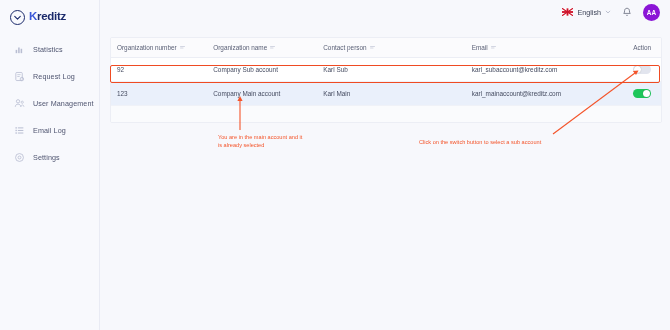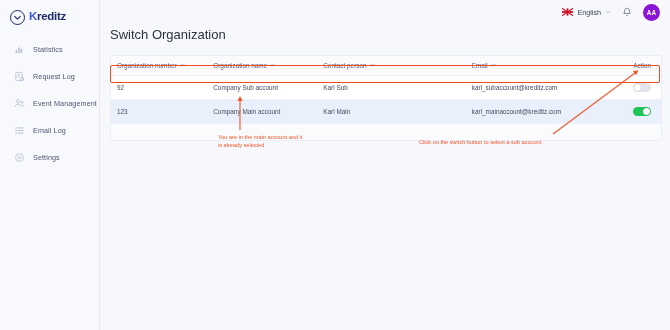--- a/index.html
+++ b/index.html
@@ -185,21 +185,21 @@
 
       <div class="nav-item">
         <span class="nav-ico">
           <svg viewBox="0 0 12 12" width="11" height="11">
               <circle cx="4.4" cy="3.6" r="1.8" fill="none" stroke="currentColor" stroke-width="0.9"></circle>
               <path d="M1.4 9.6c0-1.8 1.4-2.9 3-2.9s3 1.1 3 2.9" fill="none" stroke="currentColor" stroke-width="0.9"></path>
               <circle cx="9" cy="4.6" r="1.2" fill="none" stroke="currentColor" stroke-width="0.8"></circle>
               <path d="M7.6 9.6c0-1.2.7-2 1.6-2s1.6.8 1.6 2" fill="none" stroke="currentColor" stroke-width="0.8"></path>
             </svg>
         </span>
-        <span class="nav-label">Event Management</span>
+        <span class="nav-label">User Management</span>
       </div>
 
       <div class="nav-item">
         <span class="nav-ico">
           <svg viewBox="0 0 12 12" width="11" height="11">
               <rect x="1.6" y="2.4" width="1.5" height="1.5" fill="currentColor"></rect>
               <rect x="1.6" y="5.2" width="1.5" height="1.5" fill="currentColor"></rect>
               <rect x="1.6" y="8" width="1.5" height="1.5" fill="currentColor"></rect>
               <rect x="4.2" y="2.6" width="6" height="1.1" fill="currentColor"></rect>
               <rect x="4.2" y="5.4" width="6" height="1.1" fill="currentColor"></rect>
@@ -248,21 +248,20 @@
           <path d="M6 1.4c-1.7 0-2.9 1.3-2.9 2.9 0 2.6-1 3.3-1 3.3h7.8s-1-.7-1-3.3c0-1.6-1.2-2.9-2.9-2.9z" fill="none" stroke="currentColor" stroke-width="0.9" stroke-linejoin="round"></path>
           <path d="M5 9.4a1.1 1.1 0 0 0 2 0" fill="none" stroke="currentColor" stroke-width="0.9"></path>
         </svg>
       </span>
 
       <div class="avatar">
         <span>AA</span>
       </div>
     </header>
 
-    <h1 class="page-title">Switch Organization</h1>
 
     <div class="table-wrap">
       <table>
         <colgroup>
           <col style="width:17.5%">
             <col style="width:20%">
             <col style="width:27%">
             <col style="width:25.5%">
             <col style="width:10%">
         </colgroup>

